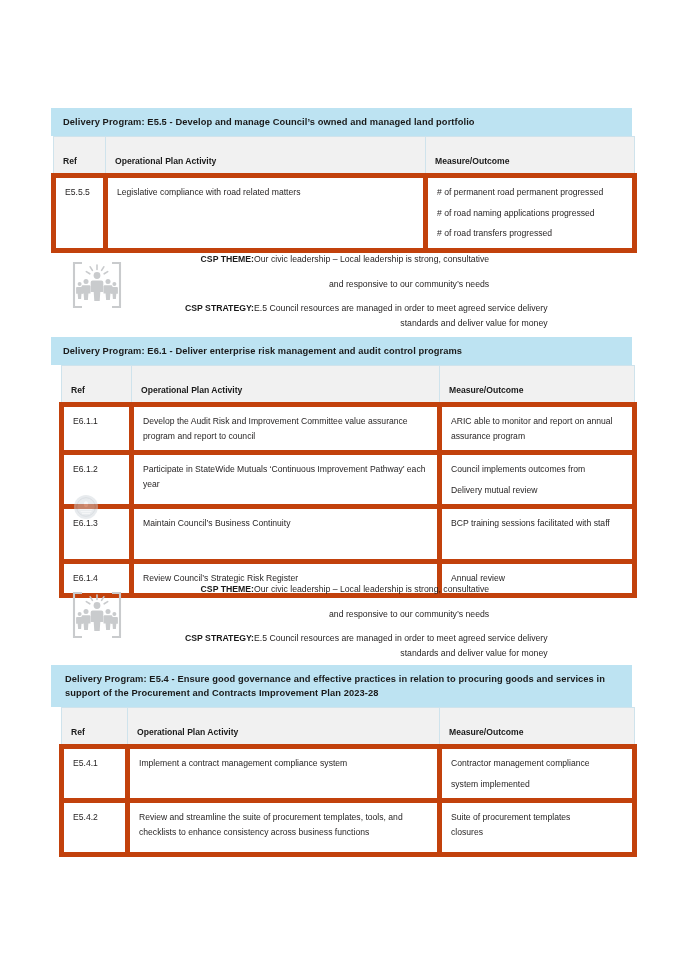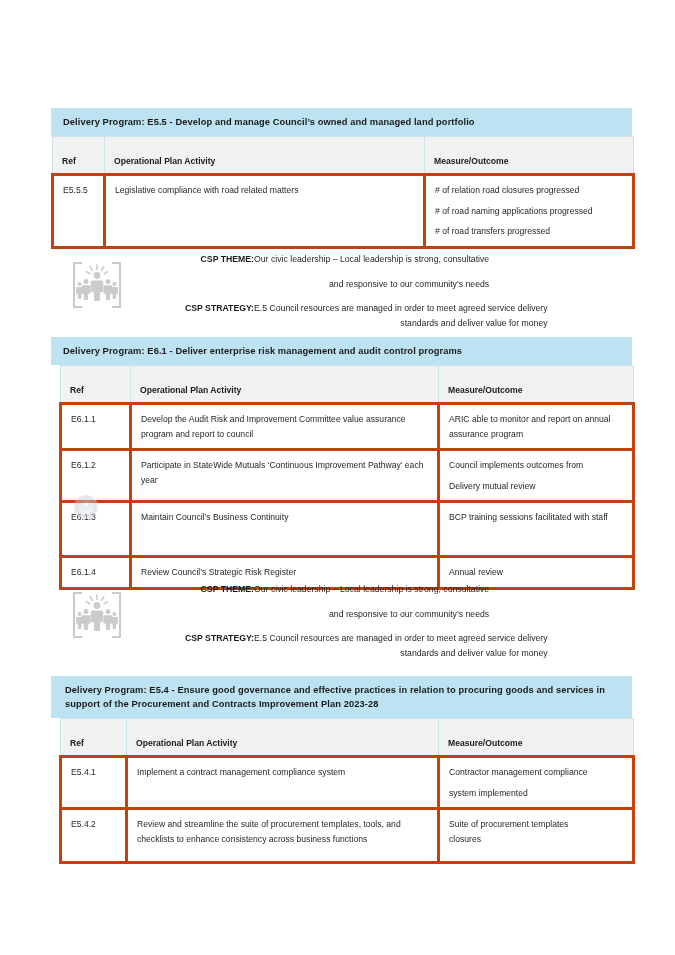--- a/index.html
+++ b/index.html
@@ -53,21 +53,21 @@
     border: 1px solid #cfe3ec;
     border-bottom: 1px solid #bfbfbf;
     color: #1a1a1a;
     vertical-align: middle;
   }
   table.op td {
     font-size: 8.6px;
     line-height: 14.5px;
     text-align: left;
     padding: 7px 9px 7px 9px;
-    border: 3px solid #c2410c;
+    border: 5px solid #c2410c;
     vertical-align: top;
     color: #221f1f;
     background: #ffffff;
   }
   table.op td.ref {
     white-space: nowrap;
   }
 
   .cell-lines > span {
     display: block;
@@ -174,21 +174,21 @@
           <th>Operational Plan Activity</th>
           <th>Measure/Outcome</th>
         </tr>
       </thead>
       <tbody>
         <tr style="height:64px;">
           <td class="ref">E5.5.5</td>
           <td>Legislative compliance with road related matters</td>
           <td>
             <span class="cell-lines spaced">
-              <span># of relation road closures progressed</span>
+              <span># of permanent road permanent progressed</span>
               <span># of road naming applications progressed</span>
               <span># of road transfers progressed</span>
             </span>
           </td>
         </tr>
       </tbody>
     </table>
   </div>
 
   <div class="csp" style="left:62px; top:252px; width:560px; height:80px;">
@@ -350,21 +350,21 @@
       <div class="csp-row csp-strategy" style="margin-top:9px;">
         <div class="csp-label">CSP STRATEGY:</div>
         <div class="csp-value">
           <span>E.5 Council resources are managed in order to meet agreed service delivery</span>
           <span>standards and deliver value for money</span>
         </div>
       </div>
     </div>
   </div>
 
-  <div class="block" style="left:47px; top:665px; width:581px;margin-top:11px;">
+  <div class="block" style="left:47px; top:665px; width:581px;">
     <div class="dp-title" style="padding-left:14px; padding-right:14px;">Delivery Program: E5.4 - Ensure good governance and effective practices in relation to procuring goods and services in support of the Procurement and Contracts Improvement Plan 2023-28</div>
     <div style="padding-left:8px; box-sizing:border-box; width:581px;">
       <table class="op">
         <colgroup>
           <col style="width:66px">
             <col style="width:312px">
             <col style="width:195px">
         </colgroup>
         <thead>
           <tr>

